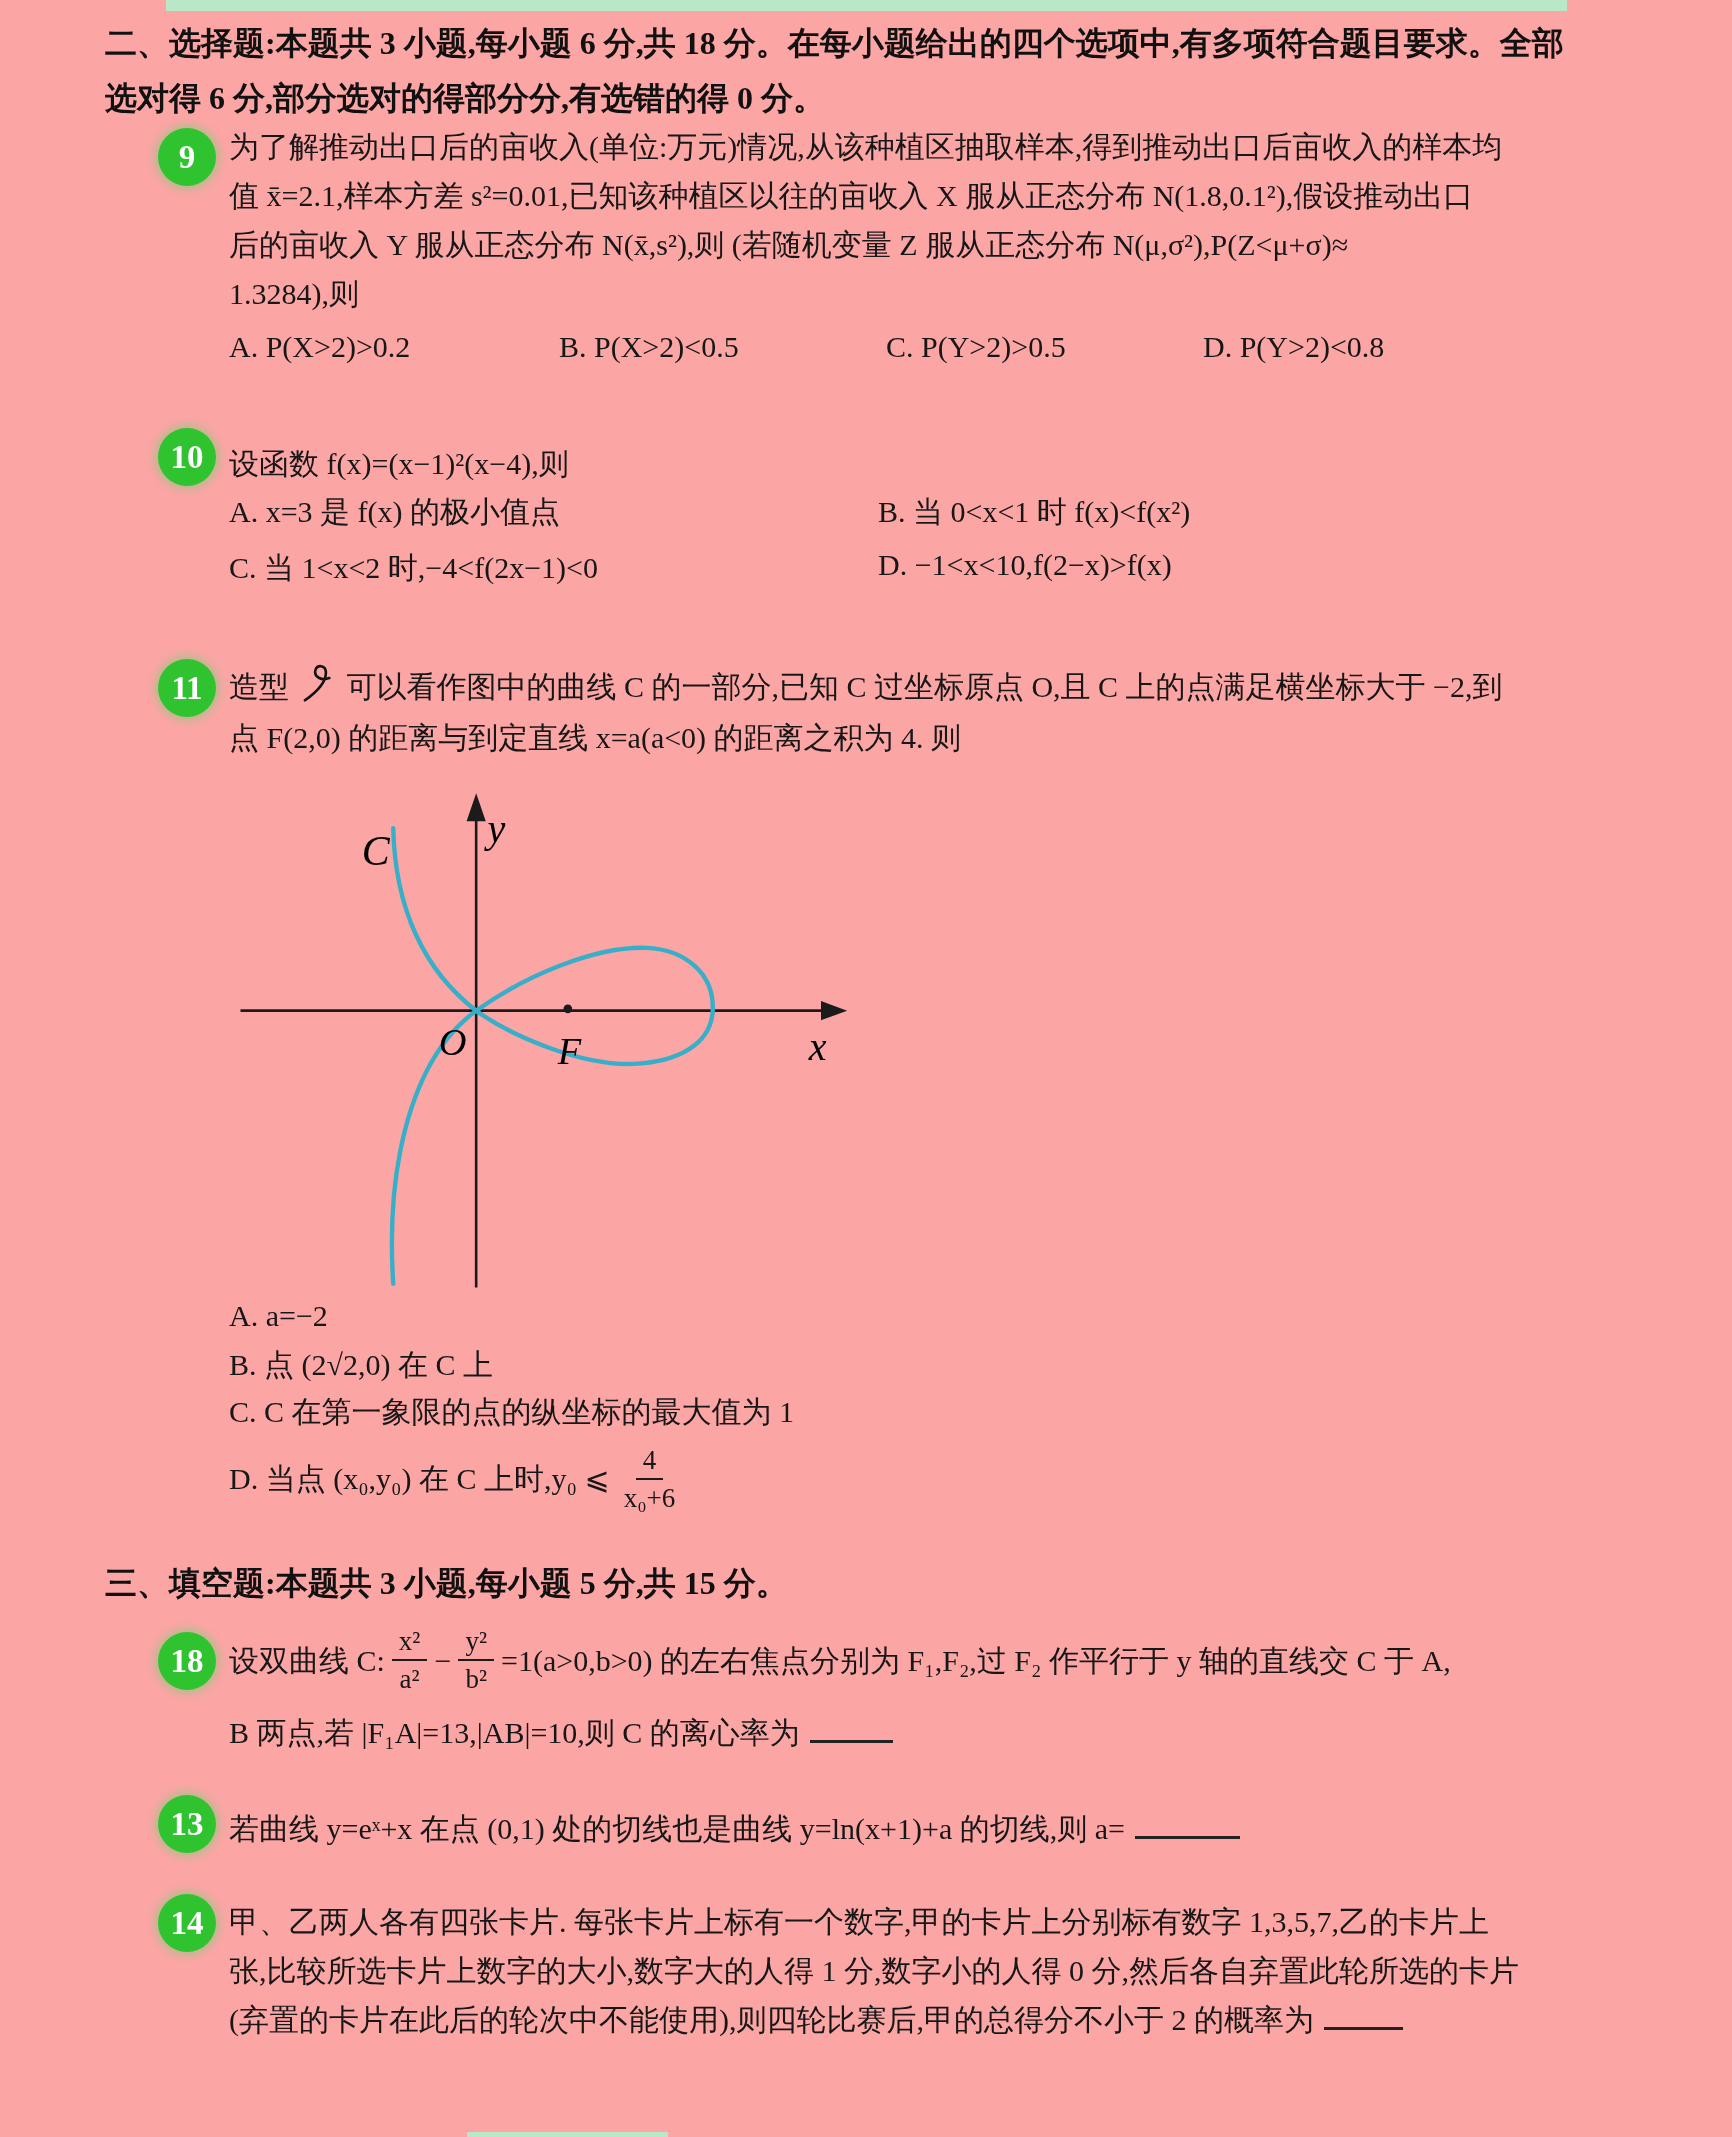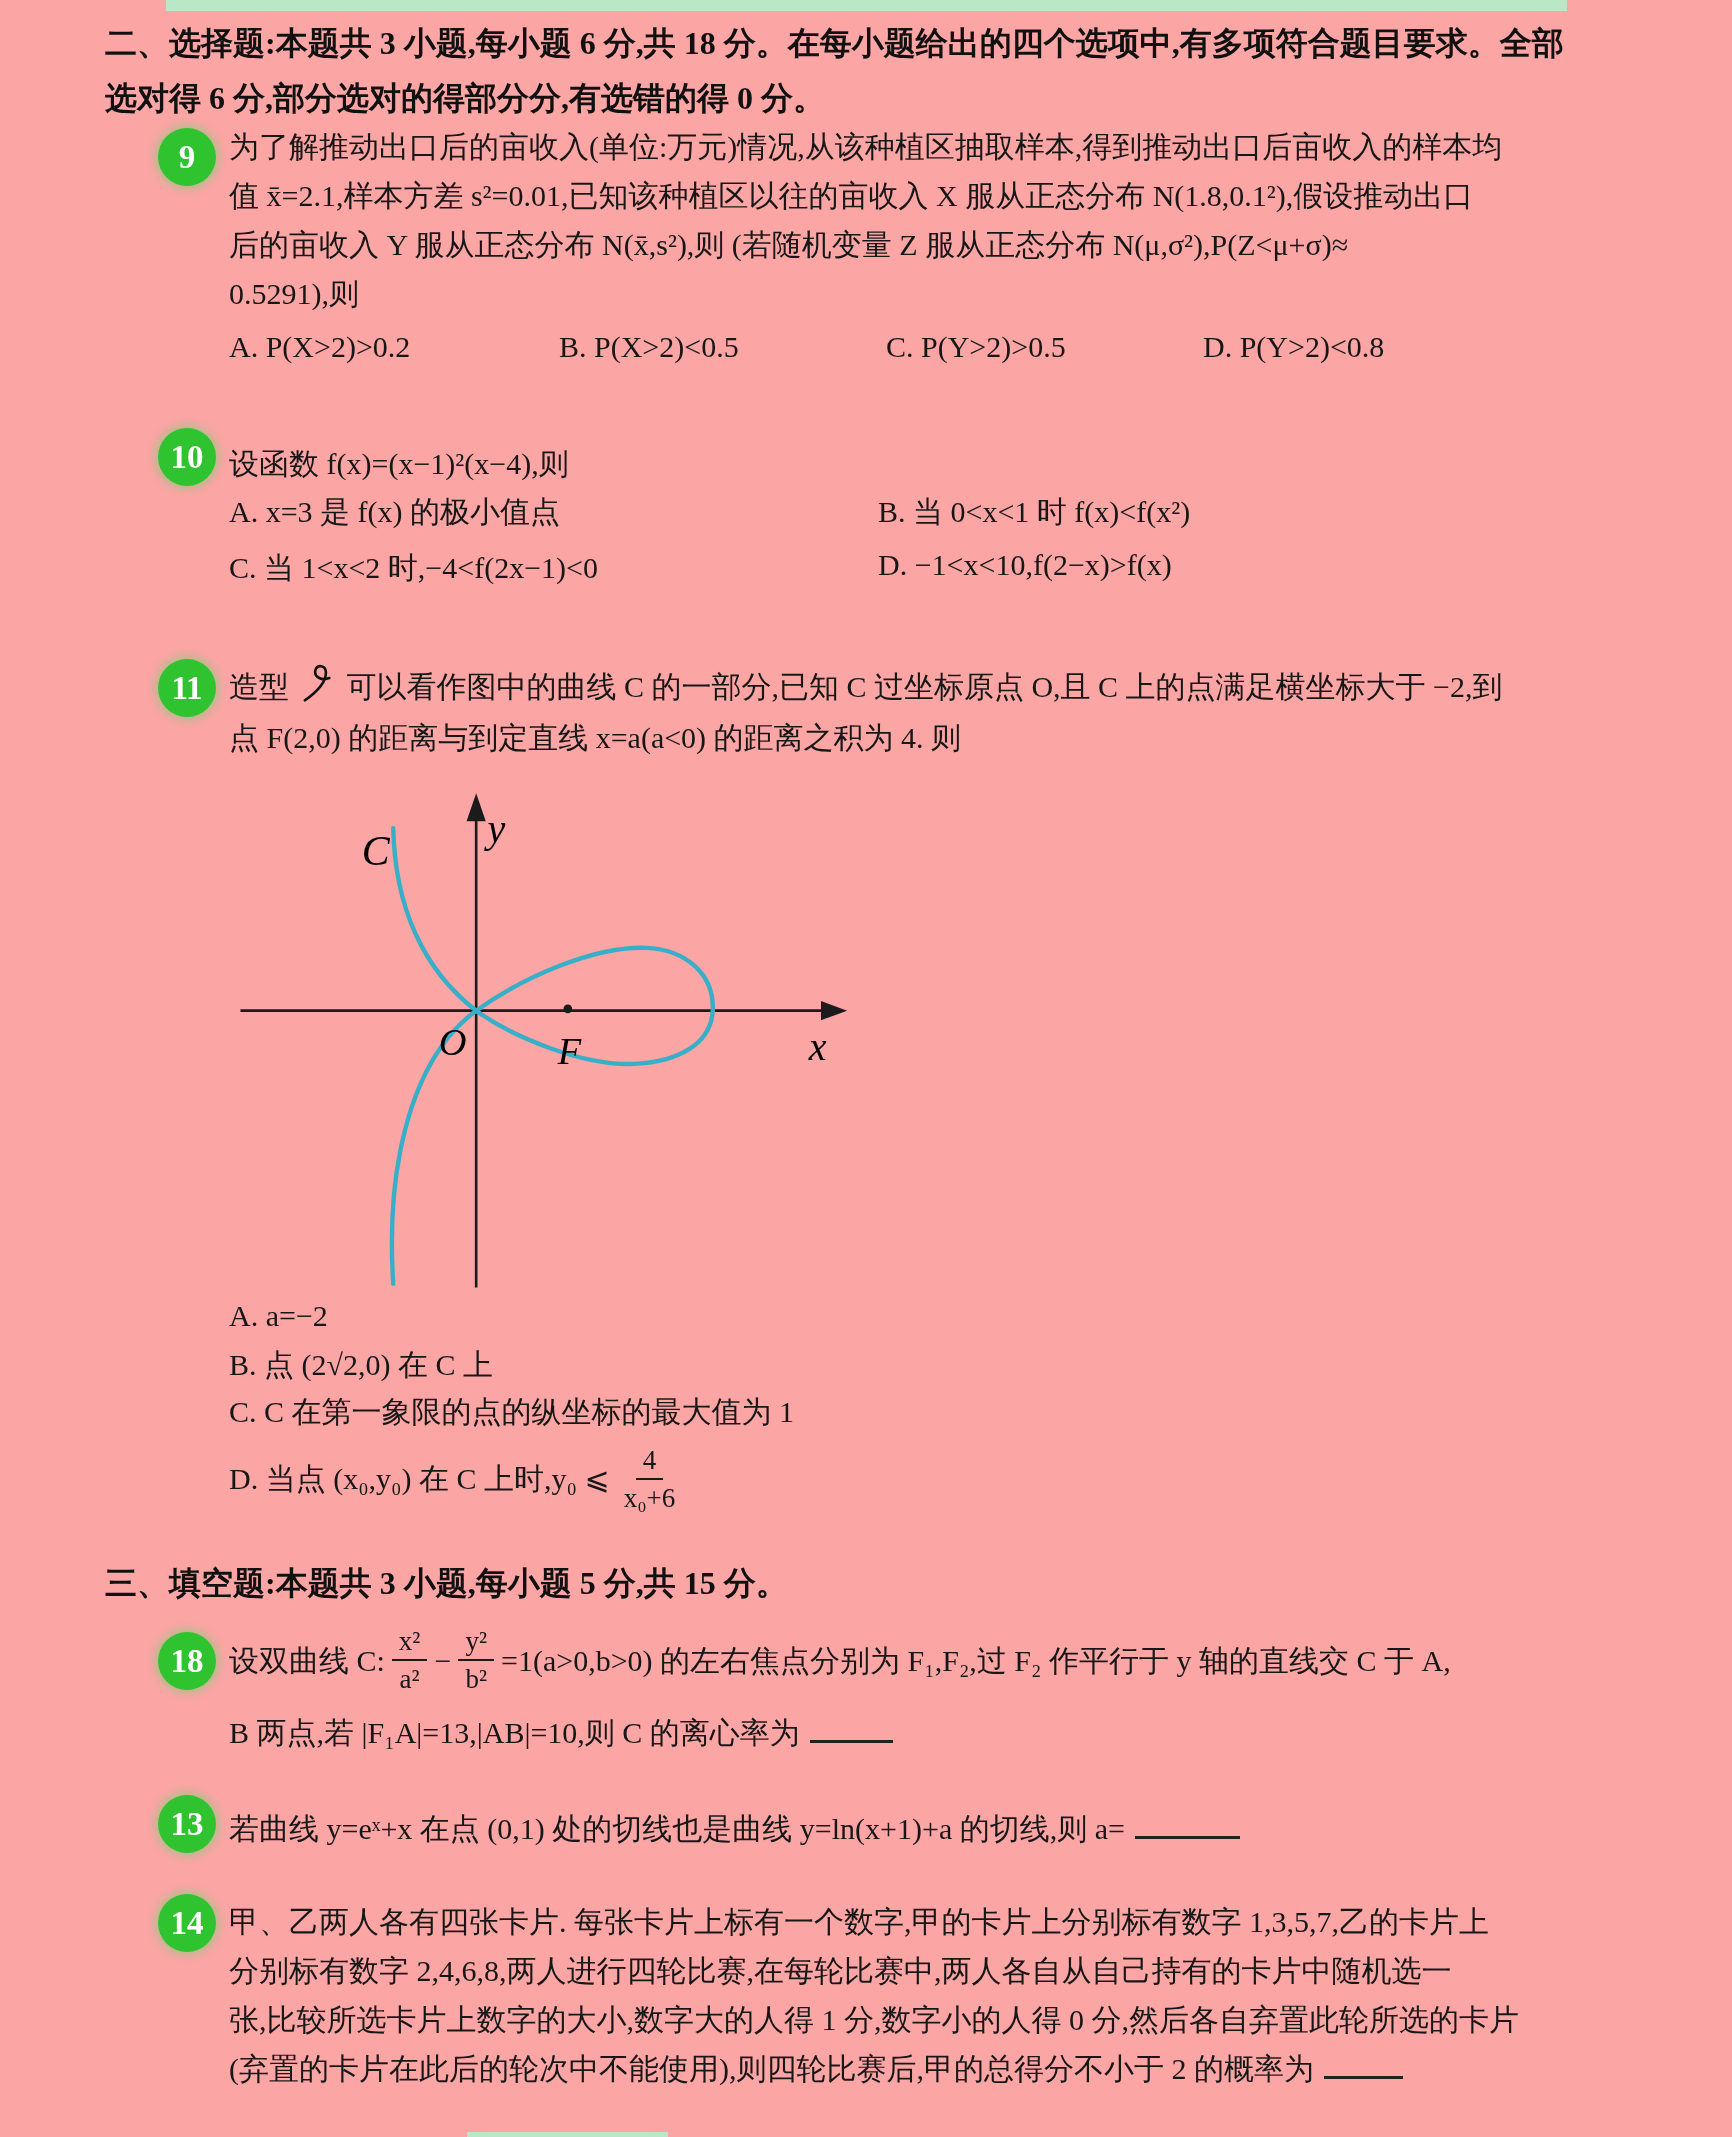--- a/index.html
+++ b/index.html
@@ -52,21 +52,21 @@
     <div>选对得 6 分,部分选对的得部分分,有选错的得 0 分。</div>
   </div>
 
   <div class="badge" style="top:128px;">
     <span>9</span>
   </div>
   <div class="qtext" style="top:122px;">
     <div>为了解推动出口后的亩收入(单位:万元)情况,从该种植区抽取样本,得到推动出口后亩收入的样本均</div>
     <div>值 x̄=2.1,样本方差 s²=0.01,已知该种植区以往的亩收入 X 服从正态分布 N(1.8,0.1²),假设推动出口</div>
     <div>后的亩收入 Y 服从正态分布 N(x̄,s²),则 (若随机变量 Z 服从正态分布 N(μ,σ²),P(Z&lt;μ+σ)≈</div>
-    <div>0.5291),则</div>
+    <div>1.3284),则</div>
   </div>
   <span class="opt" style="left:229px;  top:330px;">A. P(X&gt;2)&gt;0.2</span>
   <span class="opt" style="left:559px;  top:330px;">B. P(X&gt;2)&lt;0.5</span>
   <span class="opt" style="left:886px; top:330px;">C. P(Y&gt;2)&gt;0.5</span>
   <span class="opt" style="left:1203px; top:330px;">D. P(Y&gt;2)&lt;0.8</span>
 
   <div class="badge" style="top:428px;">
     <span>10</span>
   </div>
   <div class="qtext" style="top:439px;">设函数 f(x)=(x−1)²(x−4),则</div>
@@ -143,21 +143,20 @@
   </div>
   <div class="qtext" style="top:1804px;">
     <span>若曲线 y=eˣ+x 在点 (0,1) 处的切线也是曲线 y=ln(x+1)+a 的切线,则 a=</span><span class="blank w120"></span>
   </div>
 
   <div class="badge" style="top:1894px;">
     <span>14</span>
   </div>
   <div class="qtext" style="top:1897px;">
     <div>甲、乙两人各有四张卡片. 每张卡片上标有一个数字,甲的卡片上分别标有数字 1,3,5,7,乙的卡片上</div>
-    <div>分别标有数字 2,4,6,8,两人进行四轮比赛,在每轮比赛中,两人各自从自己持有的卡片中随机选一</div>
     <div>张,比较所选卡片上数字的大小,数字大的人得 1 分,数字小的人得 0 分,然后各自弃置此轮所选的卡片</div>
     <div>
       <span>(弃置的卡片在此后的轮次中不能使用),则四轮比赛后,甲的总得分不小于 2 的概率为</span><span class="blank w90"></span>
     </div>
   </div>
 
   <div class="accent-bar" style="left:467px; top:2132px; width:201px; height:5.2px;"></div>
 
 </div>
 

